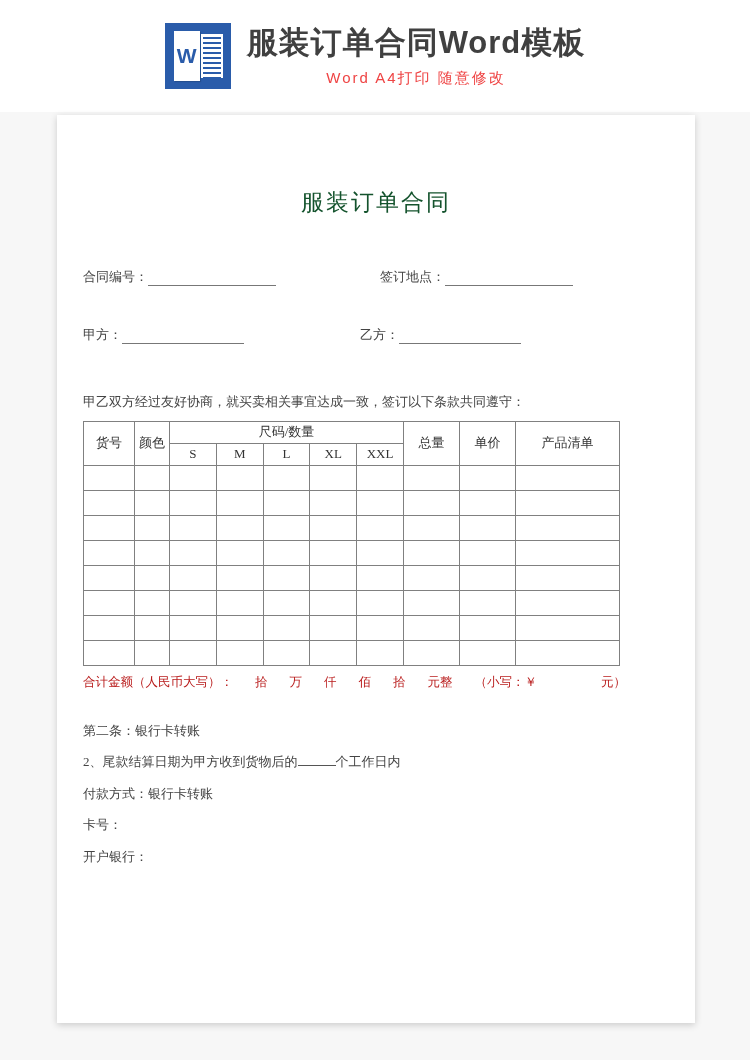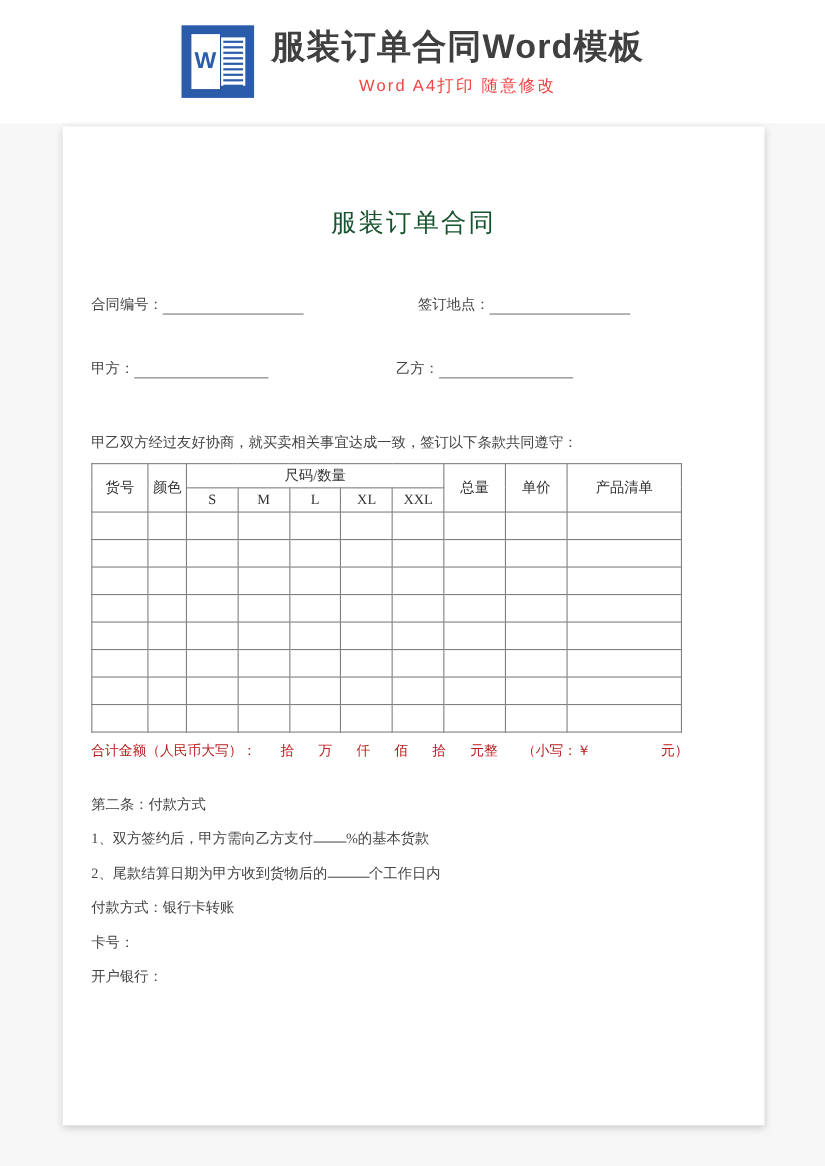--- a/index.html
+++ b/index.html
@@ -368,25 +368,22 @@
             <td class="body-cell c-price"></td>
             <td class="body-cell c-amt"></td>
           </tr>
         </tbody>
     </table>
 
     <div class="total-line">
       <span>合计金额（人民币大写）：</span><span class="sp"></span><span>拾</span><span class="sp"></span><span>万</span><span class="sp"></span><span>仟</span><span class="sp"></span><span>佰</span><span class="sp"></span><span>拾</span><span class="sp"></span><span>元整</span><span class="sp"></span><span>（小写：￥</span><span class="sp-wide"></span><span>元）</span>
     </div>
 
-    <div class="para para-clause2">第二条：付款方式</div>
-
-    <div class="para para-line">
-      <span>1、双方签约后，甲方需向乙方支付</span><span class="blank-s"></span><span>%的基本货款</span>
-    </div>
+    <div class="para para-clause2">第二条：银行卡转账</div>
+
 
     <div class="para para-line">
       <span>2、尾款结算日期为甲方收到货物后的</span><span class="blank-m"></span><span>个工作日内</span>
     </div>
 
     <div class="para para-line">付款方式：银行卡转账</div>
     <div class="para para-line">卡号：</div>
     <div class="para para-line">开户银行：</div>
 
   </div>

